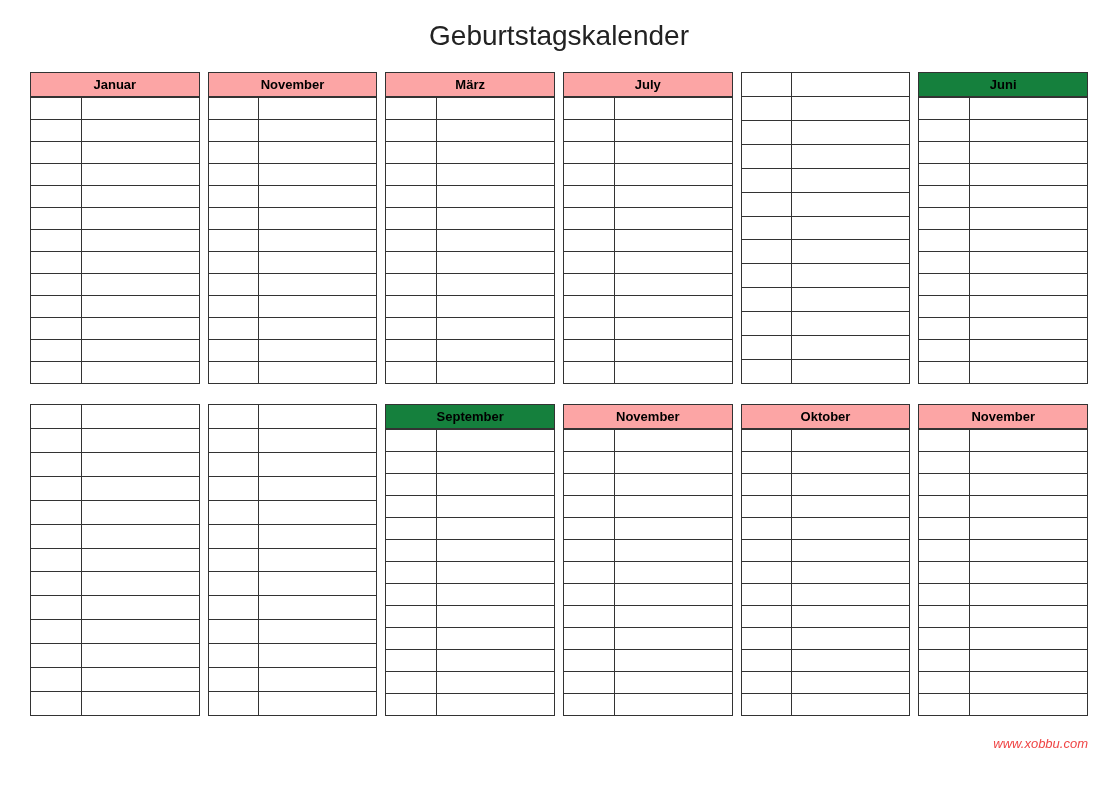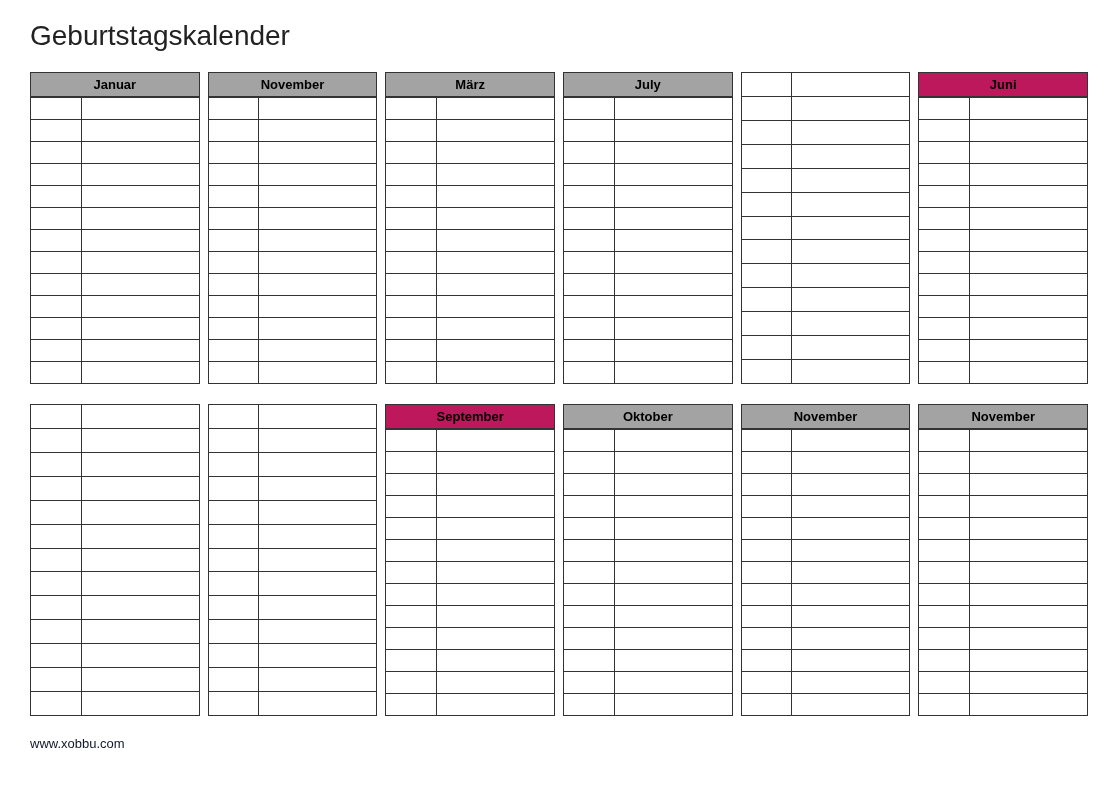--- a/index.html
+++ b/index.html
@@ -10,20 +10,21 @@
       width: 1118px;
       min-height: 805px;
       padding: 20px 30px;
     }
 
     h1 {
       font-size: 28px;
       font-weight: normal;
       color: #222;
       margin-bottom: 20px;
+      text-align: center;
     }
 
     .calendar-grid {
       display: grid;
       grid-template-columns: repeat(6, 1fr);
       gap: 8px;
       margin-bottom: 20px;
     }
 
     .month-block {
@@ -34,25 +35,25 @@
     .month-header {
       padding: 4px 6px;
       text-align: center;
       font-size: 13px;
       font-weight: bold;
       color: #000;
       border: 1px solid #333;
     }
 
     .month-header.cyan {
-      background-color: #be185d;
+      background-color: #15803d;
     }
 
     .month-header.light-blue {
-      background-color: #a3a3a3;
+      background-color: #fca5a5;
     }
 
     .month-table {
       width: 100%;
       border-collapse: collapse;
       flex: 1;
     }
 
     .month-table td {
       border: 1px solid #333;
@@ -62,24 +63,25 @@
 
     .month-table td:first-child {
       width: 30%;
     }
 
     .month-table td:last-child {
       width: 70%;
     }
 
     .footer {
-      text-align: left;
+      text-align: right;
       margin-top: 10px;
       font-size: 13px;
-      color: #0f172a;
+      color: #ef4444;
+      font-style: italic;
     }
   </style>
 </head>
 <body>
 
 <h1>Geburtstagskalender</h1>
 
 <div class="calendar-grid" id="row1">
     <div class="month-block">
       <div class="month-header light-blue">Januar</div>
@@ -605,20 +607,79 @@
             <td></td>
           </tr>
           <tr>
             <td></td>
             <td></td>
           </tr>
         </tbody>
       </table>
     </div>
     <div class="month-block">
+      <div class="month-header light-blue">November</div>
+      <table class="month-table">
+        <tbody>
+          <tr>
+            <td></td>
+            <td></td>
+          </tr>
+          <tr>
+            <td></td>
+            <td></td>
+          </tr>
+          <tr>
+            <td></td>
+            <td></td>
+          </tr>
+          <tr>
+            <td></td>
+            <td></td>
+          </tr>
+          <tr>
+            <td></td>
+            <td></td>
+          </tr>
+          <tr>
+            <td></td>
+            <td></td>
+          </tr>
+          <tr>
+            <td></td>
+            <td></td>
+          </tr>
+          <tr>
+            <td></td>
+            <td></td>
+          </tr>
+          <tr>
+            <td></td>
+            <td></td>
+          </tr>
+          <tr>
+            <td></td>
+            <td></td>
+          </tr>
+          <tr>
+            <td></td>
+            <td></td>
+          </tr>
+          <tr>
+            <td></td>
+            <td></td>
+          </tr>
+          <tr>
+            <td></td>
+            <td></td>
+          </tr>
+        </tbody>
+      </table>
+    </div>
+    <div class="month-block">
       <div class="month-header light-blue">Oktober</div>
       <table class="month-table">
         <tbody>
           <tr>
             <td></td>
             <td></td>
           </tr>
           <tr>
             <td></td>
             <td></td>
@@ -722,74 +783,15 @@
             <td></td>
             <td></td>
           </tr>
           <tr>
             <td></td>
             <td></td>
           </tr>
         </tbody>
       </table>
     </div>
-    <div class="month-block">
-      <div class="month-header light-blue">November</div>
-      <table class="month-table">
-        <tbody>
-          <tr>
-            <td></td>
-            <td></td>
-          </tr>
-          <tr>
-            <td></td>
-            <td></td>
-          </tr>
-          <tr>
-            <td></td>
-            <td></td>
-          </tr>
-          <tr>
-            <td></td>
-            <td></td>
-          </tr>
-          <tr>
-            <td></td>
-            <td></td>
-          </tr>
-          <tr>
-            <td></td>
-            <td></td>
-          </tr>
-          <tr>
-            <td></td>
-            <td></td>
-          </tr>
-          <tr>
-            <td></td>
-            <td></td>
-          </tr>
-          <tr>
-            <td></td>
-            <td></td>
-          </tr>
-          <tr>
-            <td></td>
-            <td></td>
-          </tr>
-          <tr>
-            <td></td>
-            <td></td>
-          </tr>
-          <tr>
-            <td></td>
-            <td></td>
-          </tr>
-          <tr>
-            <td></td>
-            <td></td>
-          </tr>
-        </tbody>
-      </table>
-    </div>
   </div>
 
 <div class="footer">www.xobbu.com</div>
 
 </body></html>

